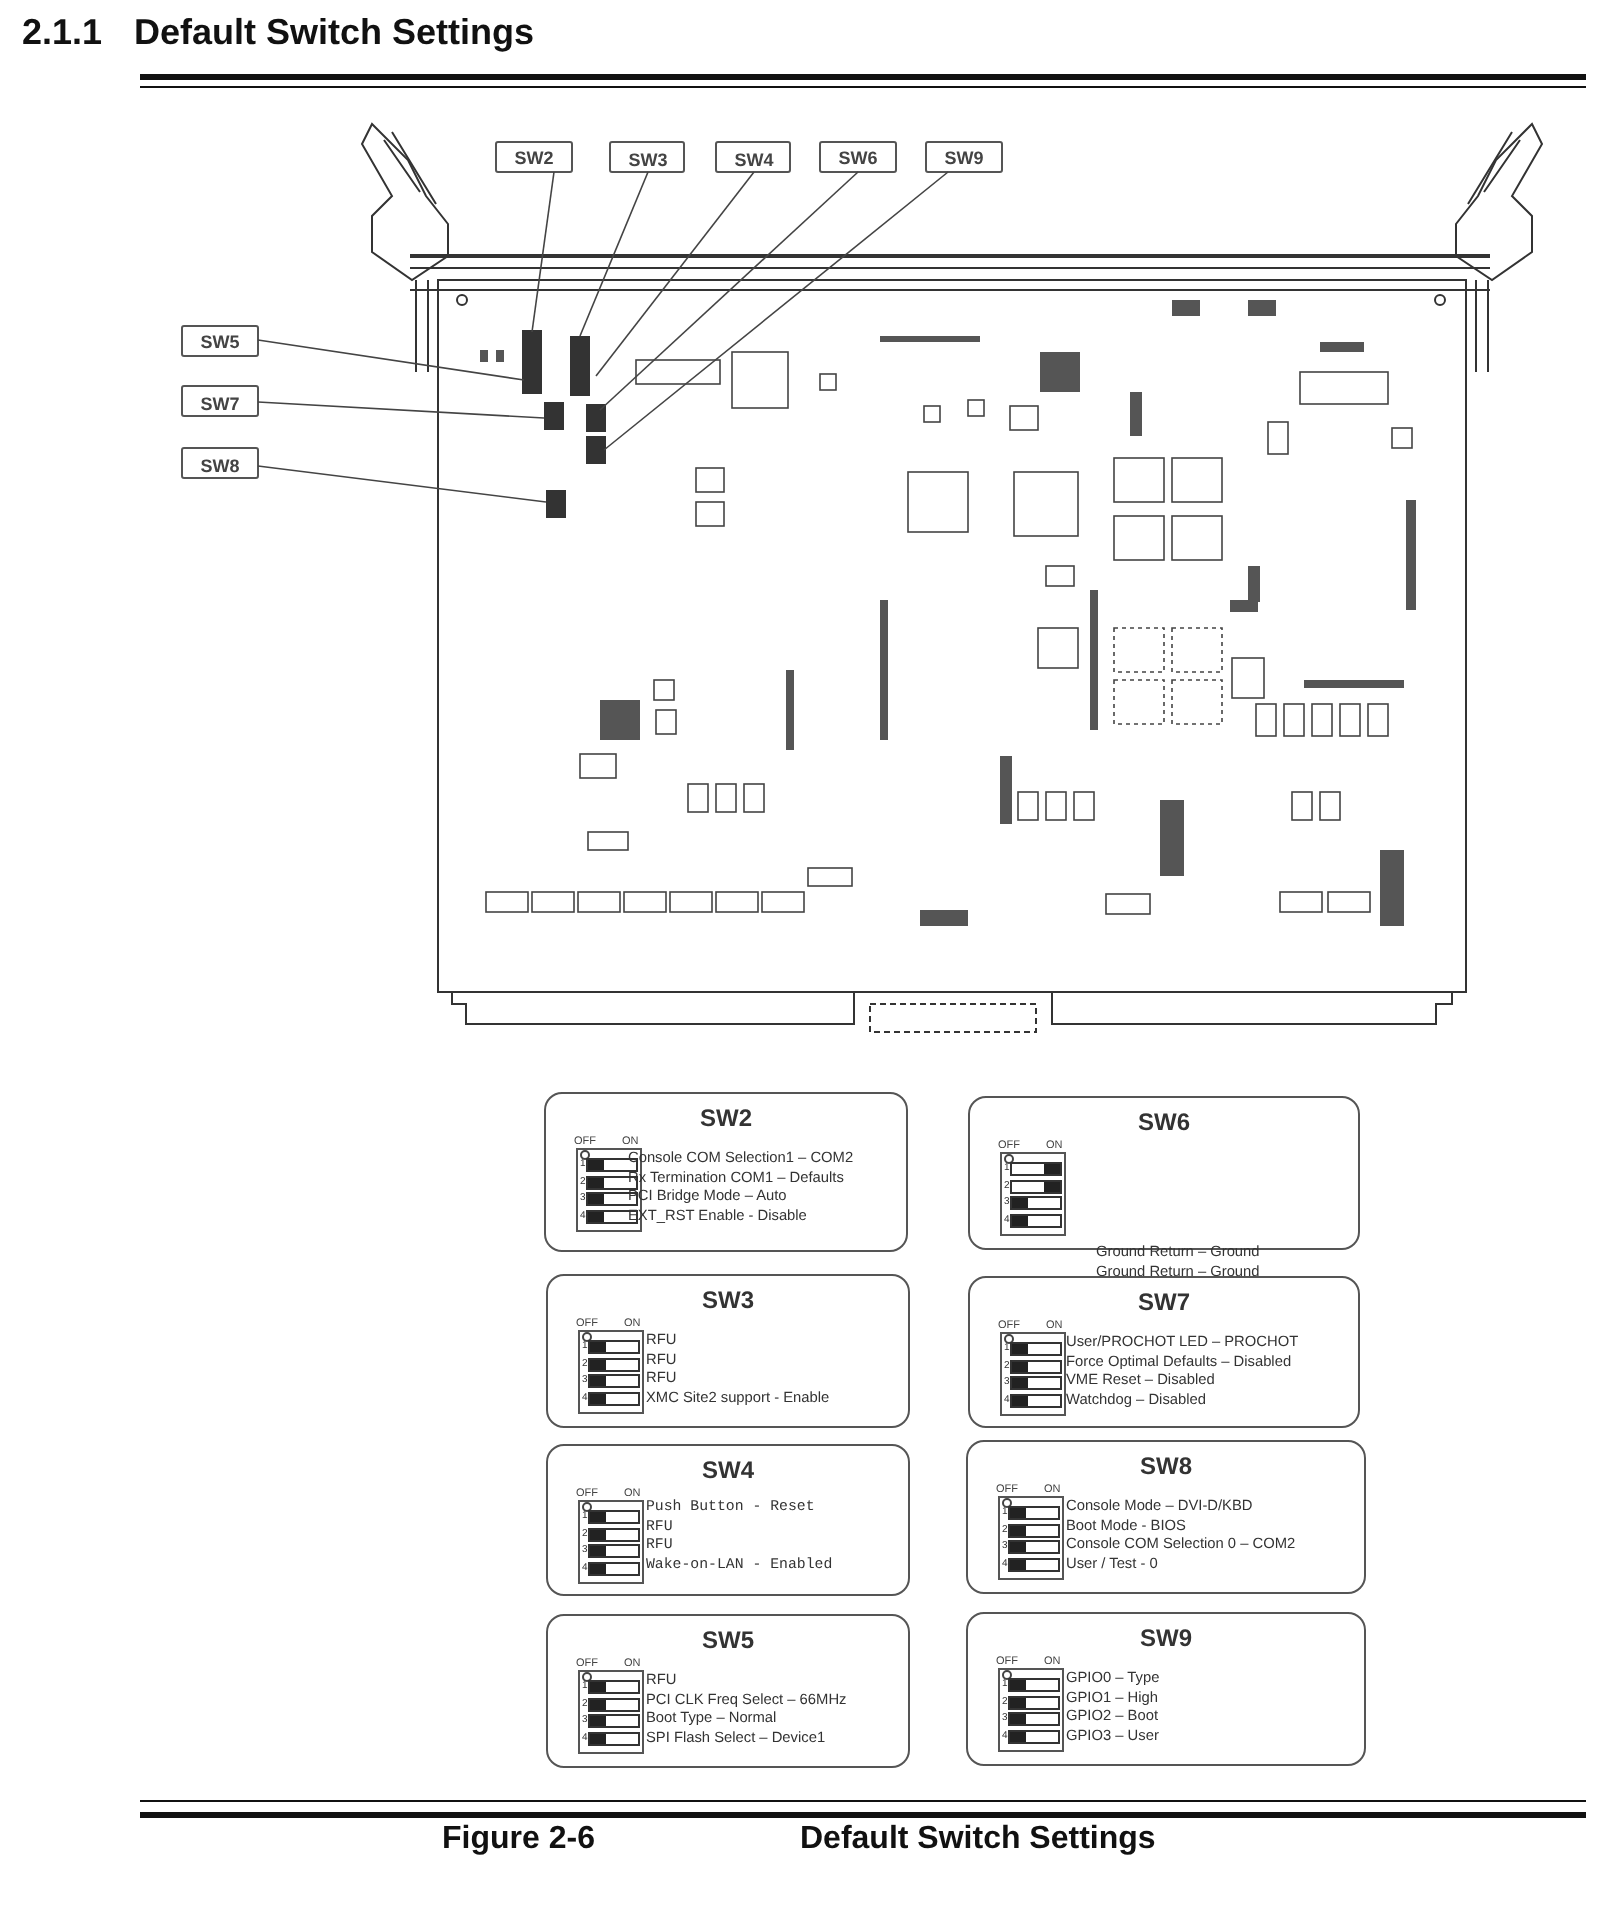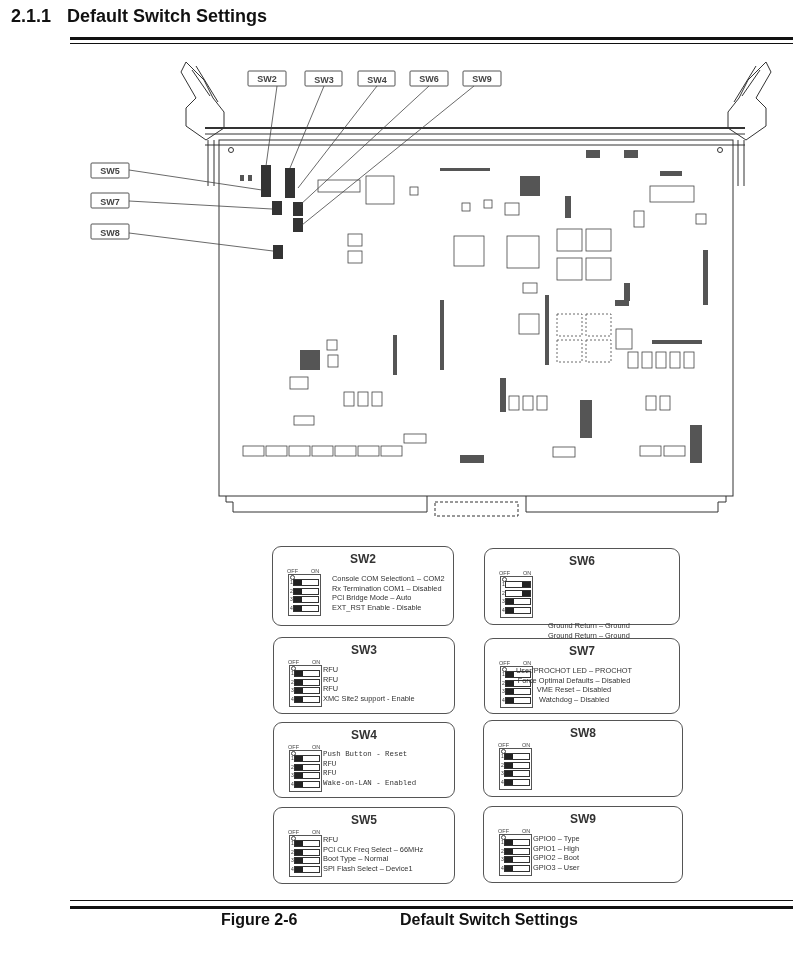--- a/index.html
+++ b/index.html
@@ -203,23 +203,23 @@
         </div>
         <div class="sw-row" style="top: 21px;">
           <span class="idx">3</span>
           <div class="knob" style="left: 0px;"></div>
         </div>
         <div class="sw-row" style="top: 29.5px;">
           <span class="idx">4</span>
           <div class="knob" style="left: 0px;"></div>
         </div>
       </div>
-      <div class="sw-labels" style="left: 59px; top: 27px;">
+      <div class="sw-labels" style="left: 41px; top: 27px;">
         <div>Console COM Selection1 – COM2</div>
-        <div>Rx Termination COM1 – Disabled</div>
+        <div>Rx Termination COM1 – Defaults</div>
         <div>PCI Bridge Mode – Auto</div>
         <div>EXT_RST Enable - Disable</div>
       </div>
     </div>
     <div class="sw-box" style="left: 484px; top: 548px; width: 194px; height: 75px;">
       <div class="sw-title">SW6</div>
       <div class="offon" style="left: 14px; top: 21px;"><span>OFF</span><span class="on">ON</span></div>
       <div class="dip" style="left: 15px; top: 27px;">
         <div class="mark"></div>
         <div class="sw-row" style="top: 4px;">
@@ -290,21 +290,21 @@
         </div>
         <div class="sw-row" style="top: 21px;">
           <span class="idx">3</span>
           <div class="knob" style="left: 0px;"></div>
         </div>
         <div class="sw-row" style="top: 29.5px;">
           <span class="idx">4</span>
           <div class="knob" style="left: 0px;"></div>
         </div>
       </div>
-      <div class="sw-labels" style="left: 31px; top: 27px; text-align: center;">
+      <div class="sw-labels" style="left: 48px; top: 27px;">
         <div>User/PROCHOT LED – PROCHOT</div>
         <div>Force Optimal Defaults – Disabled</div>
         <div>VME Reset – Disabled</div>
         <div>Watchdog – Disabled</div>
       </div>
     </div>
     <div class="sw-box" style="left: 273px; top: 722px; width: 180px; height: 74px;">
       <div class="sw-title">SW4</div>
       <div class="offon" style="left: 14px; top: 21px;"><span>OFF</span><span class="on">ON</span></div>
       <div class="dip" style="left: 15px; top: 27px;">
@@ -347,20 +347,26 @@
           <div class="knob" style="left: 0px;"></div>
         </div>
         <div class="sw-row" style="top: 21px;">
           <span class="idx">3</span>
           <div class="knob" style="left: 0px;"></div>
         </div>
         <div class="sw-row" style="top: 29.5px;">
           <span class="idx">4</span>
           <div class="knob" style="left: 0px;"></div>
         </div>
+      </div>
+      <div class="sw-labels" style="left: 49px; top: 27px;">
+        <div>Console Mode – DVI-D/KBD</div>
+        <div>Boot Mode - BIOS</div>
+        <div>Console COM Selection 0 – COM2</div>
+        <div>User / Test - 0</div>
       </div>
     </div>
     <div class="sw-box" style="left: 273px; top: 807px; width: 180px; height: 75px;">
       <div class="sw-title">SW5</div>
       <div class="offon" style="left: 14px; top: 21px;"><span>OFF</span><span class="on">ON</span></div>
       <div class="dip" style="left: 15px; top: 27px;">
         <div class="mark"></div>
         <div class="sw-row" style="top: 4px;">
           <span class="idx">1</span>
           <div class="knob" style="left: 0px;"></div>

